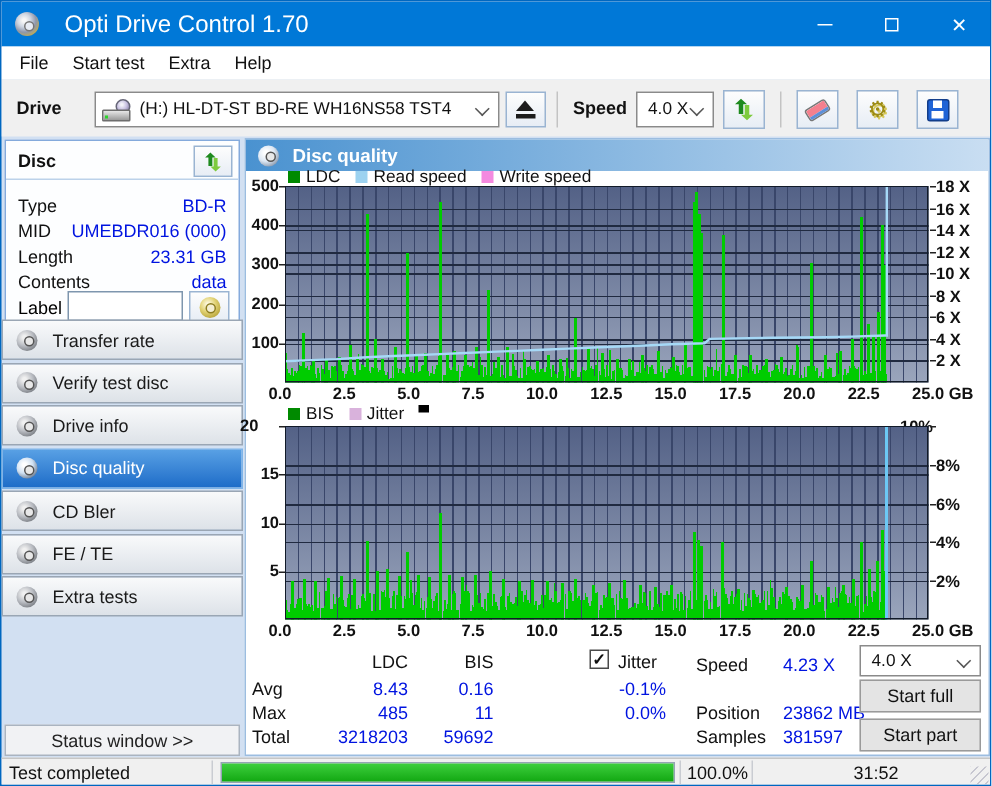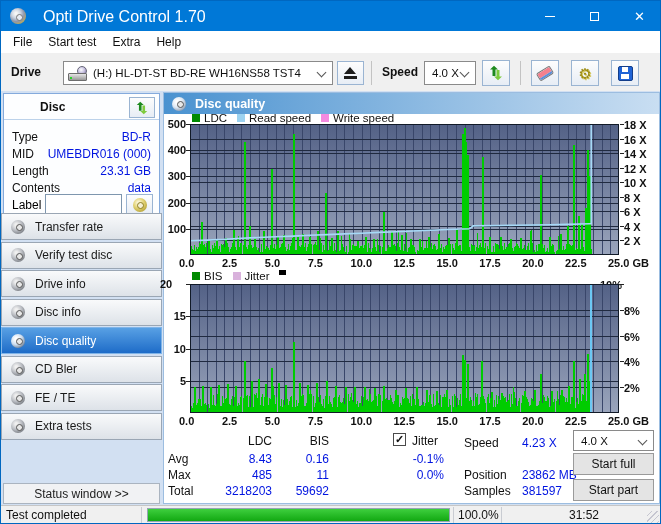--- a/index.html
+++ b/index.html
@@ -46,21 +46,21 @@
   .gears { font-size:15px; color:#9c8b14; text-shadow:1px 1px 0 #d6c85a; line-height:1; }
   
   .floppy { position:relative; width:15px; height:15px; background:#1f63d6; border-radius:2px; border:1px solid #123d8a; }
   .floppy::before { content:""; position:absolute; left:3.5px; top:0; width:6px; height:5.5px; background:#fff; }
   .floppy::after { content:""; position:absolute; left:2.5px; bottom:0.5px; width:8px; height:5px; background:#fff; }
   
   .refresh svg { display:block; }
   
   #disc-panel { position:absolute; left:2px; top:92px; width:157px; height:126px; background:#fdfeff; border:1px solid #84aadc; }
   #disc-panel .hdr { position:absolute; left:0; top:0; width:100%; height:26px; border-bottom:1px solid #bcd2ea; }
-  #disc-panel .hdr .t { position:absolute; left:8px; top:6px; font-size:12px; font-weight:bold; color:#111;margin-left:28px; }
+  #disc-panel .hdr .t { position:absolute; left:8px; top:6px; font-size:12px; font-weight:bold; color:#111; }
   #disc-refresh { position:absolute; right:4px; top:3px; width:26px; height:21px; background:linear-gradient(#fdfdfd,#e7edf5); border:1px solid #9ab4d2; display:flex; align-items:center; justify-content:center; }
   .drow { position:absolute; left:8px; right:8px; height:14px; font-size:12px; }
   .drow .l { position:absolute; left:0; color:#111; }
   .drow .v { position:absolute; right:0; color:#0014e0; }
   #label-row { position:absolute; left:8px; top:100px; width:141px; height:22px; font-size:12px; }
   #label-input { position:absolute; left:33px; top:0; width:77px; height:20px; border:1px solid #7e96ae; background:#fff; font-size:12px; padding:0 3px; }
   #label-cd-btn { position:absolute; right:0; top:0; width:27px; height:21px; background:linear-gradient(#fdfdfd,#e7edf5); border:1px solid #9ab4d2; display:flex; align-items:center; justify-content:center; }
   .cd-gold { width:14px; height:14px; border-radius:50%; background:radial-gradient(circle at 40% 35%, #fbf6d8 8%, #e3d478 40%, #b09c2e 85%); position:relative; }
   .cd-gold::after { content:""; position:absolute; left:4.5px; top:4.5px; width:5px; height:5px; border-radius:50%; background:#f4efd2; border:1px solid #8d7d20; }
   
@@ -212,24 +212,20 @@
         <div class="ico cdico"></div>
         <span>Transfer rate</span>
       </div>
       <div class="sbtn">
         <div class="ico cdico"></div>
         <span>Verify test disc</span>
       </div>
       <div class="sbtn">
         <div class="ico cdico"></div>
         <span>Drive info</span>
-      </div>
-      <div class="sbtn">
-        <div class="ico cdico"></div>
-        <span>Disc info</span>
       </div>
       <div class="sbtn active">
         <div class="ico cdico"></div>
         <span>Disc quality</span>
       </div>
       <div class="sbtn">
         <div class="ico cdico"></div>
         <span>CD Bler</span>
       </div>
       <div class="sbtn">

